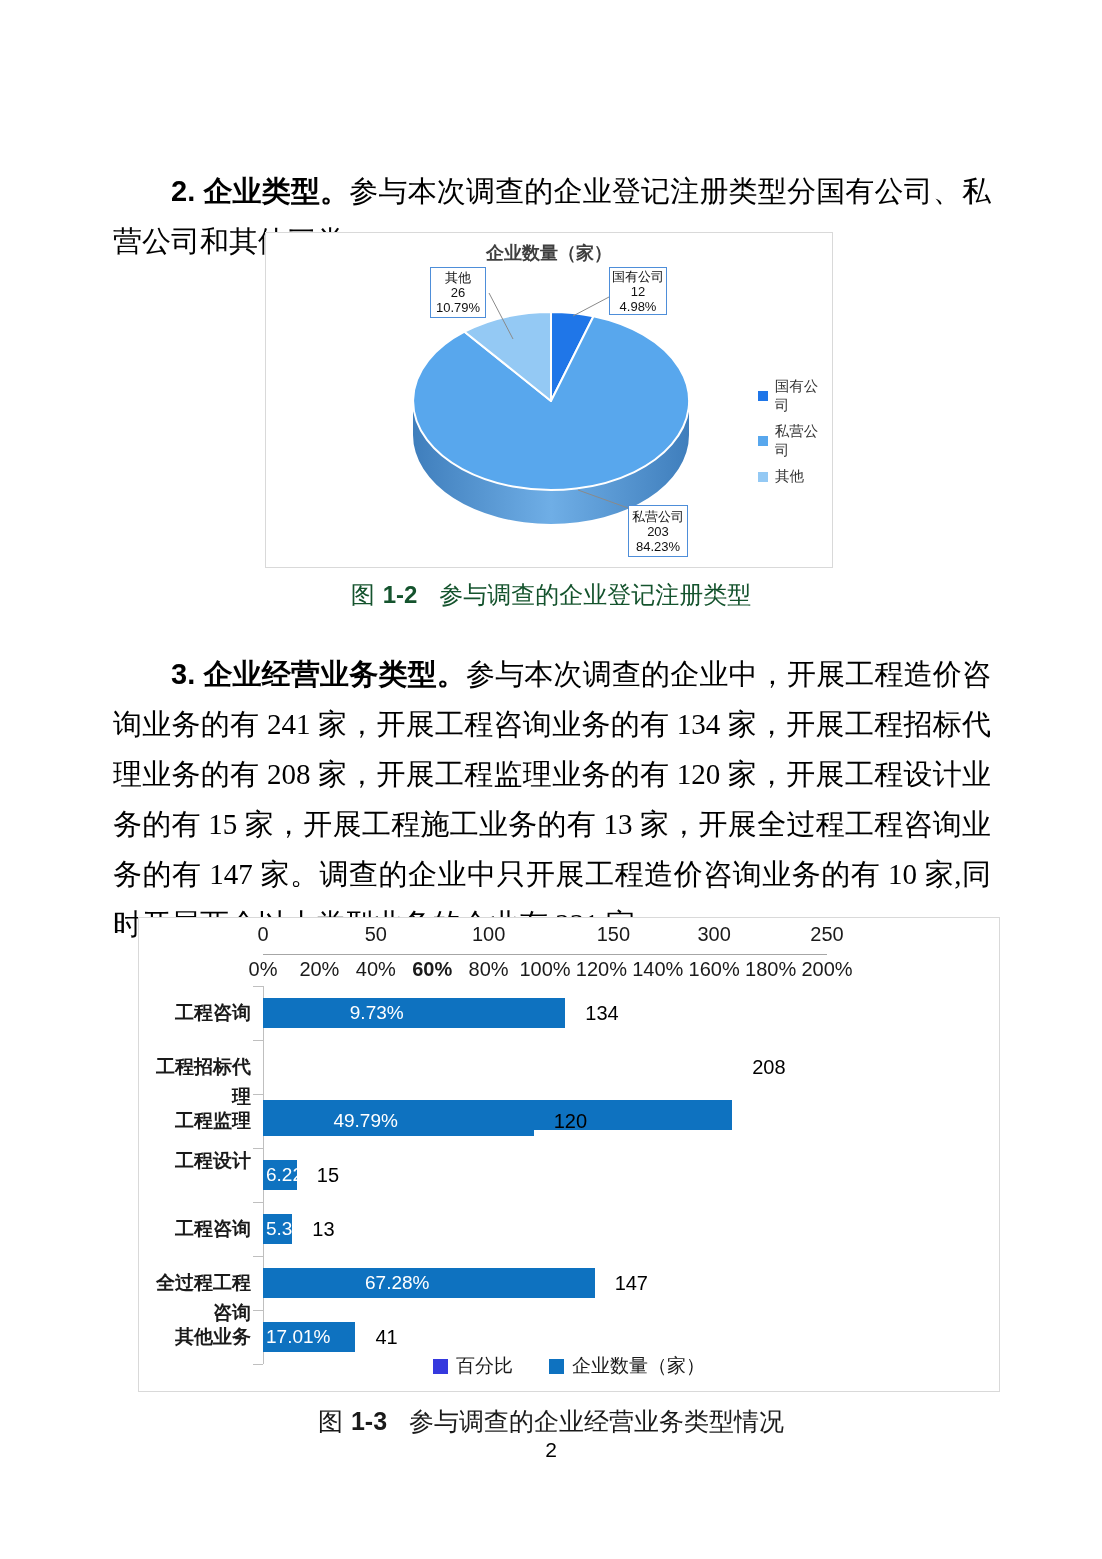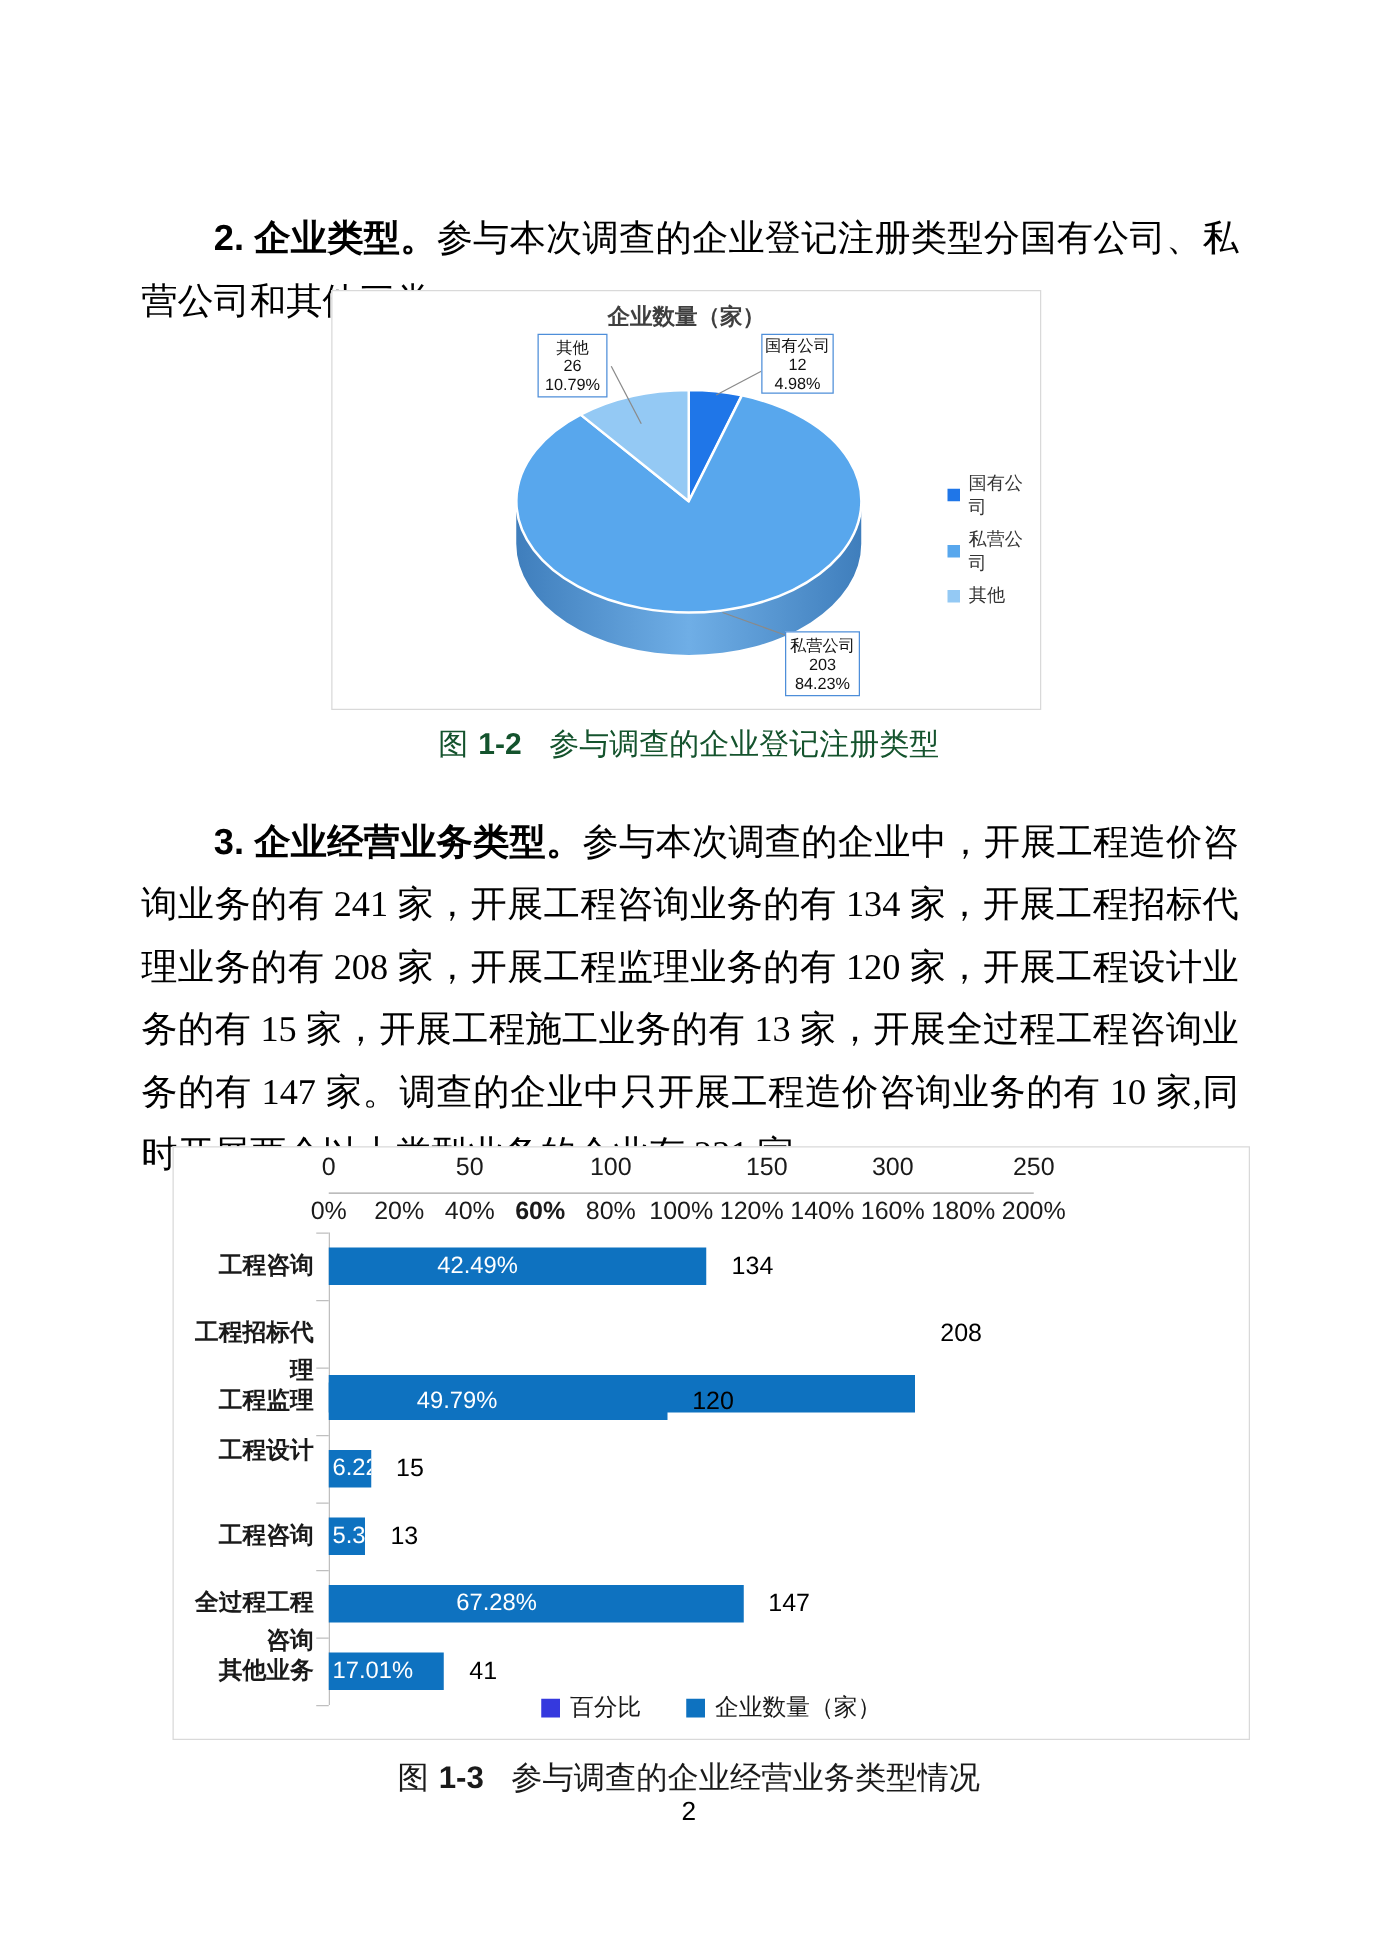--- a/index.html
+++ b/index.html
@@ -141,21 +141,21 @@
         <div class="tick" style="left: 114px; top: 68px;"></div>
         <div class="tick" style="left: 114px; top: 122px;"></div>
         <div class="tick" style="left: 114px; top: 176px;"></div>
         <div class="tick" style="left: 114px; top: 230px;"></div>
         <div class="tick" style="left: 114px; top: 284px;"></div>
         <div class="tick" style="left: 114px; top: 338px;"></div>
         <div class="tick" style="left: 114px; top: 392px;"></div>
         <div class="tick" style="left: 114px; top: 446px;"></div>
         <div class="cat-label" style="top: 80px; line-height: 30px;">工程咨询</div>
         <div class="bar" style="left: 124px; top: 80px; width: 302.304px; height: 30px; background: rgb(14, 114, 192);">
-          <span class="pct" style="line-height: 30px; left: 86.792px;">42.49%</span>
+          <span class="pct" style="line-height: 30px; left: 86.792px;">9.73%</span>
         </div>
         <span class="cnt" style="left: 446.304px; top: 80px; line-height: 30px;">134</span>
         <div class="cat-label" style="top: 134px; line-height: 30px;">工程招标代理</div>
         <div class="bar" style="left: 124px; top: 134px; width: 469.248px; height: 30px; background: rgb(14, 114, 192); margin-top: 48px;">
           <span class="pct" style="line-height: 30px; left: 173.394px;">86.31%</span>
         </div>
         <span class="cnt" style="left: 613.248px; top: 134px; line-height: 30px;">208</span>
         <div class="cat-label" style="top: 188px; line-height: 30px;">工程监理</div>
         <div class="bar" style="left: 124px; top: 188px; width: 270.72px; height: 30px; background: rgb(14, 114, 192);">
           <span class="pct" style="line-height: 30px; left: 70.4078px;">49.79%</span>

